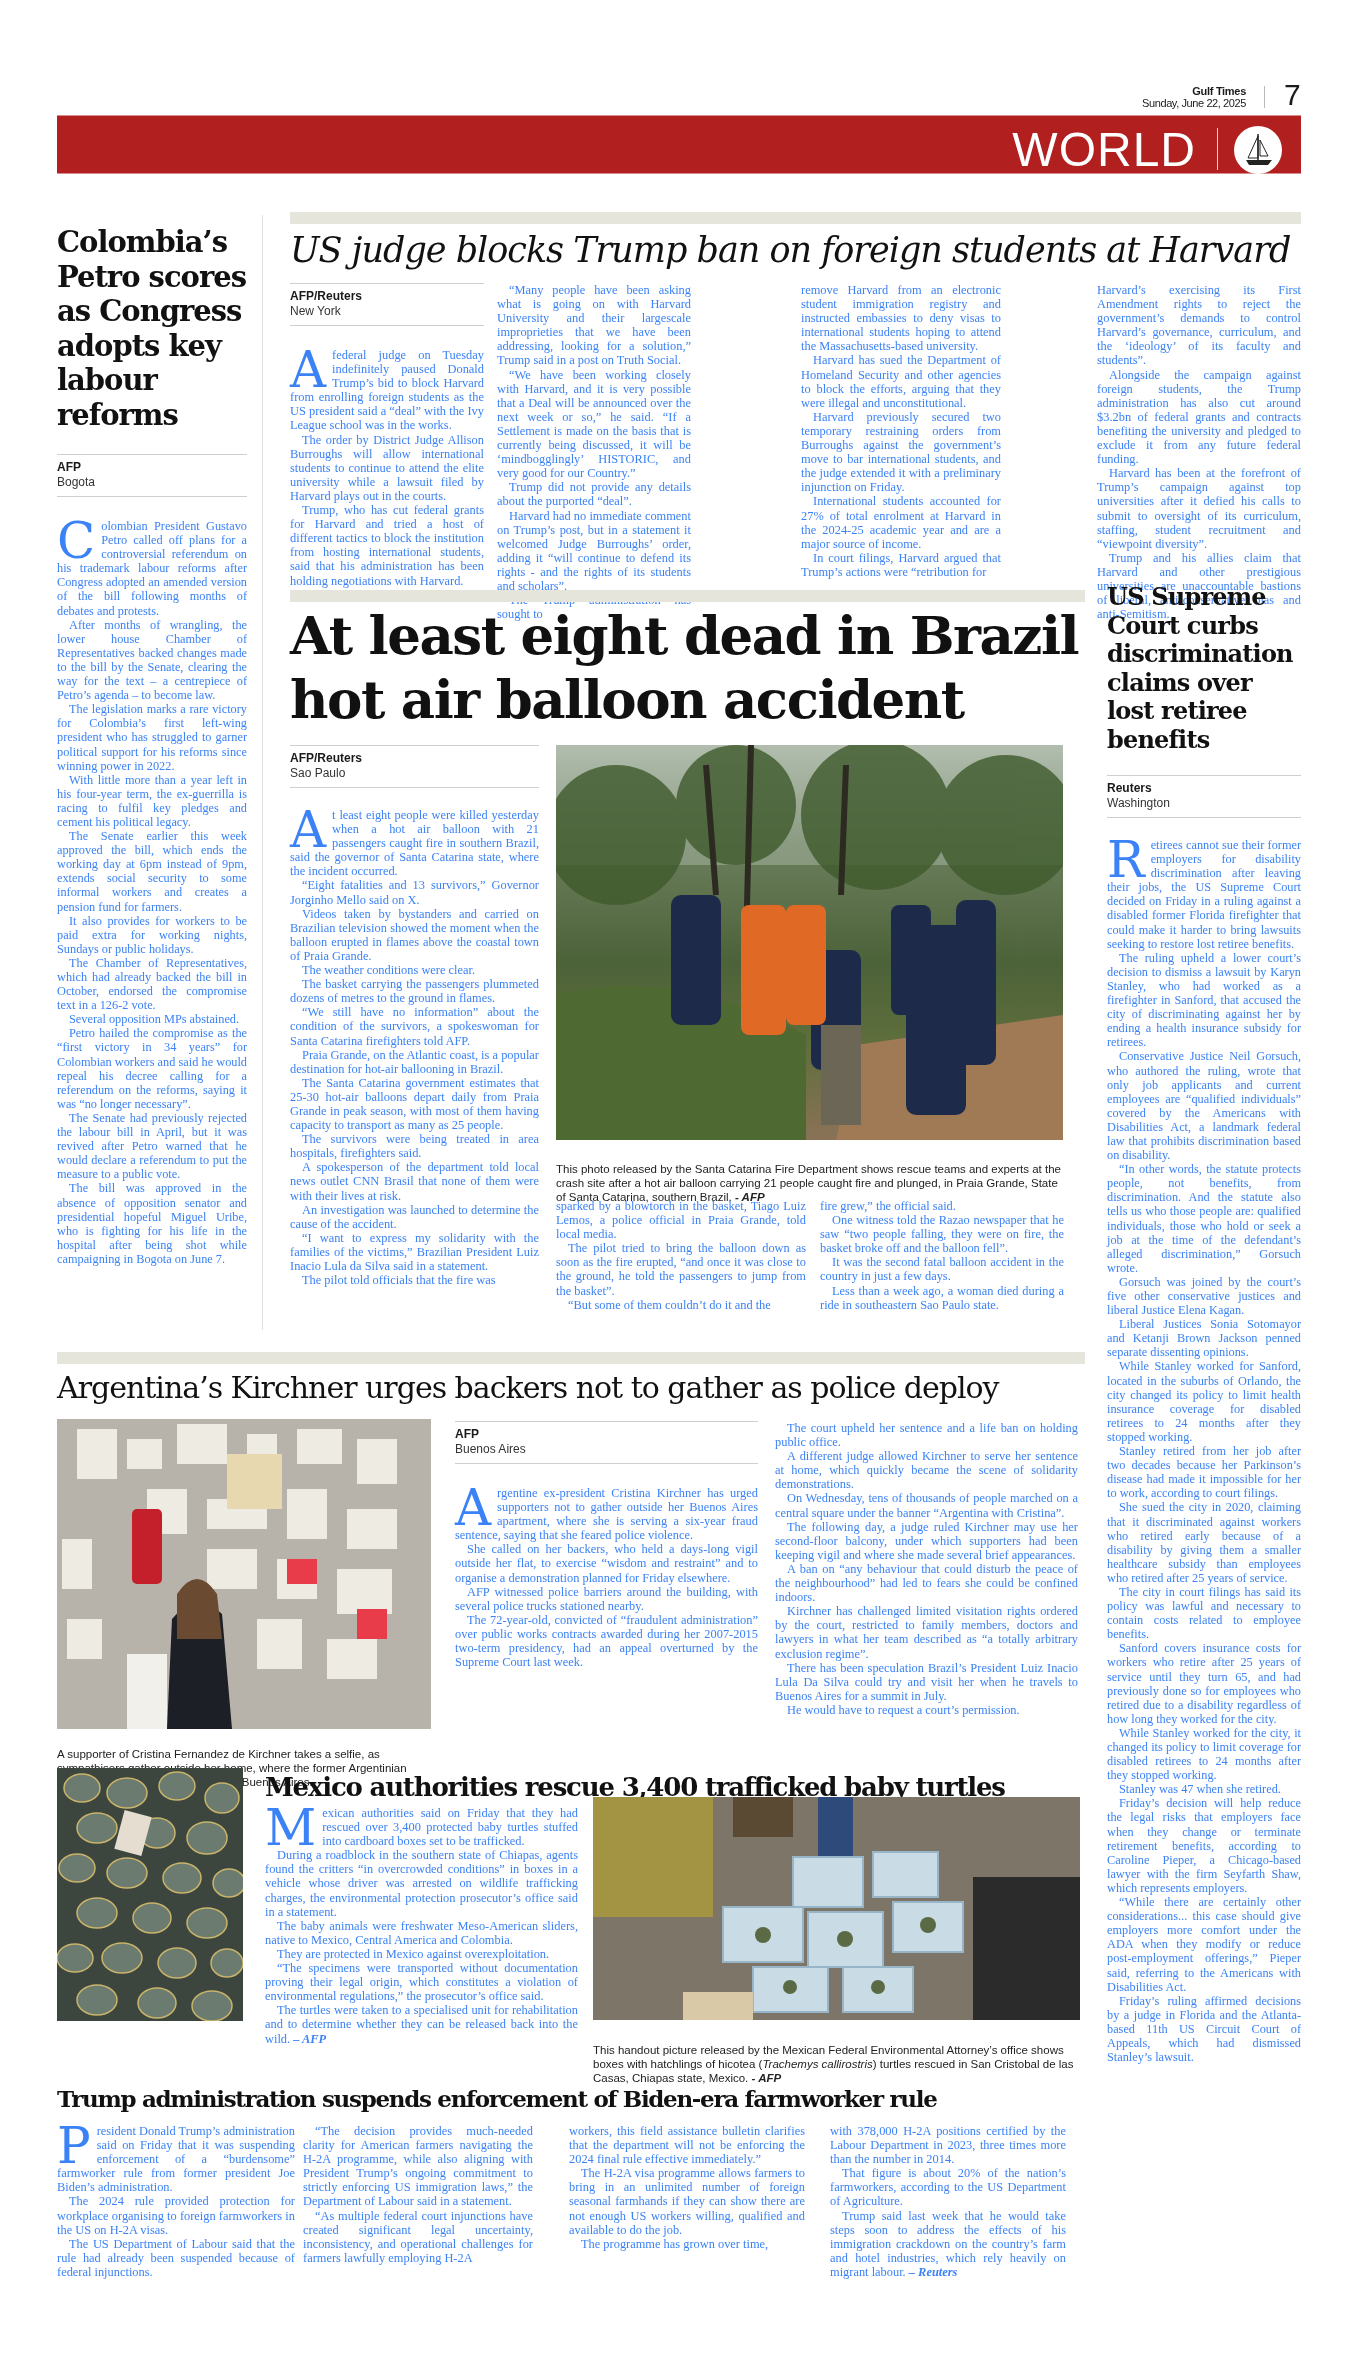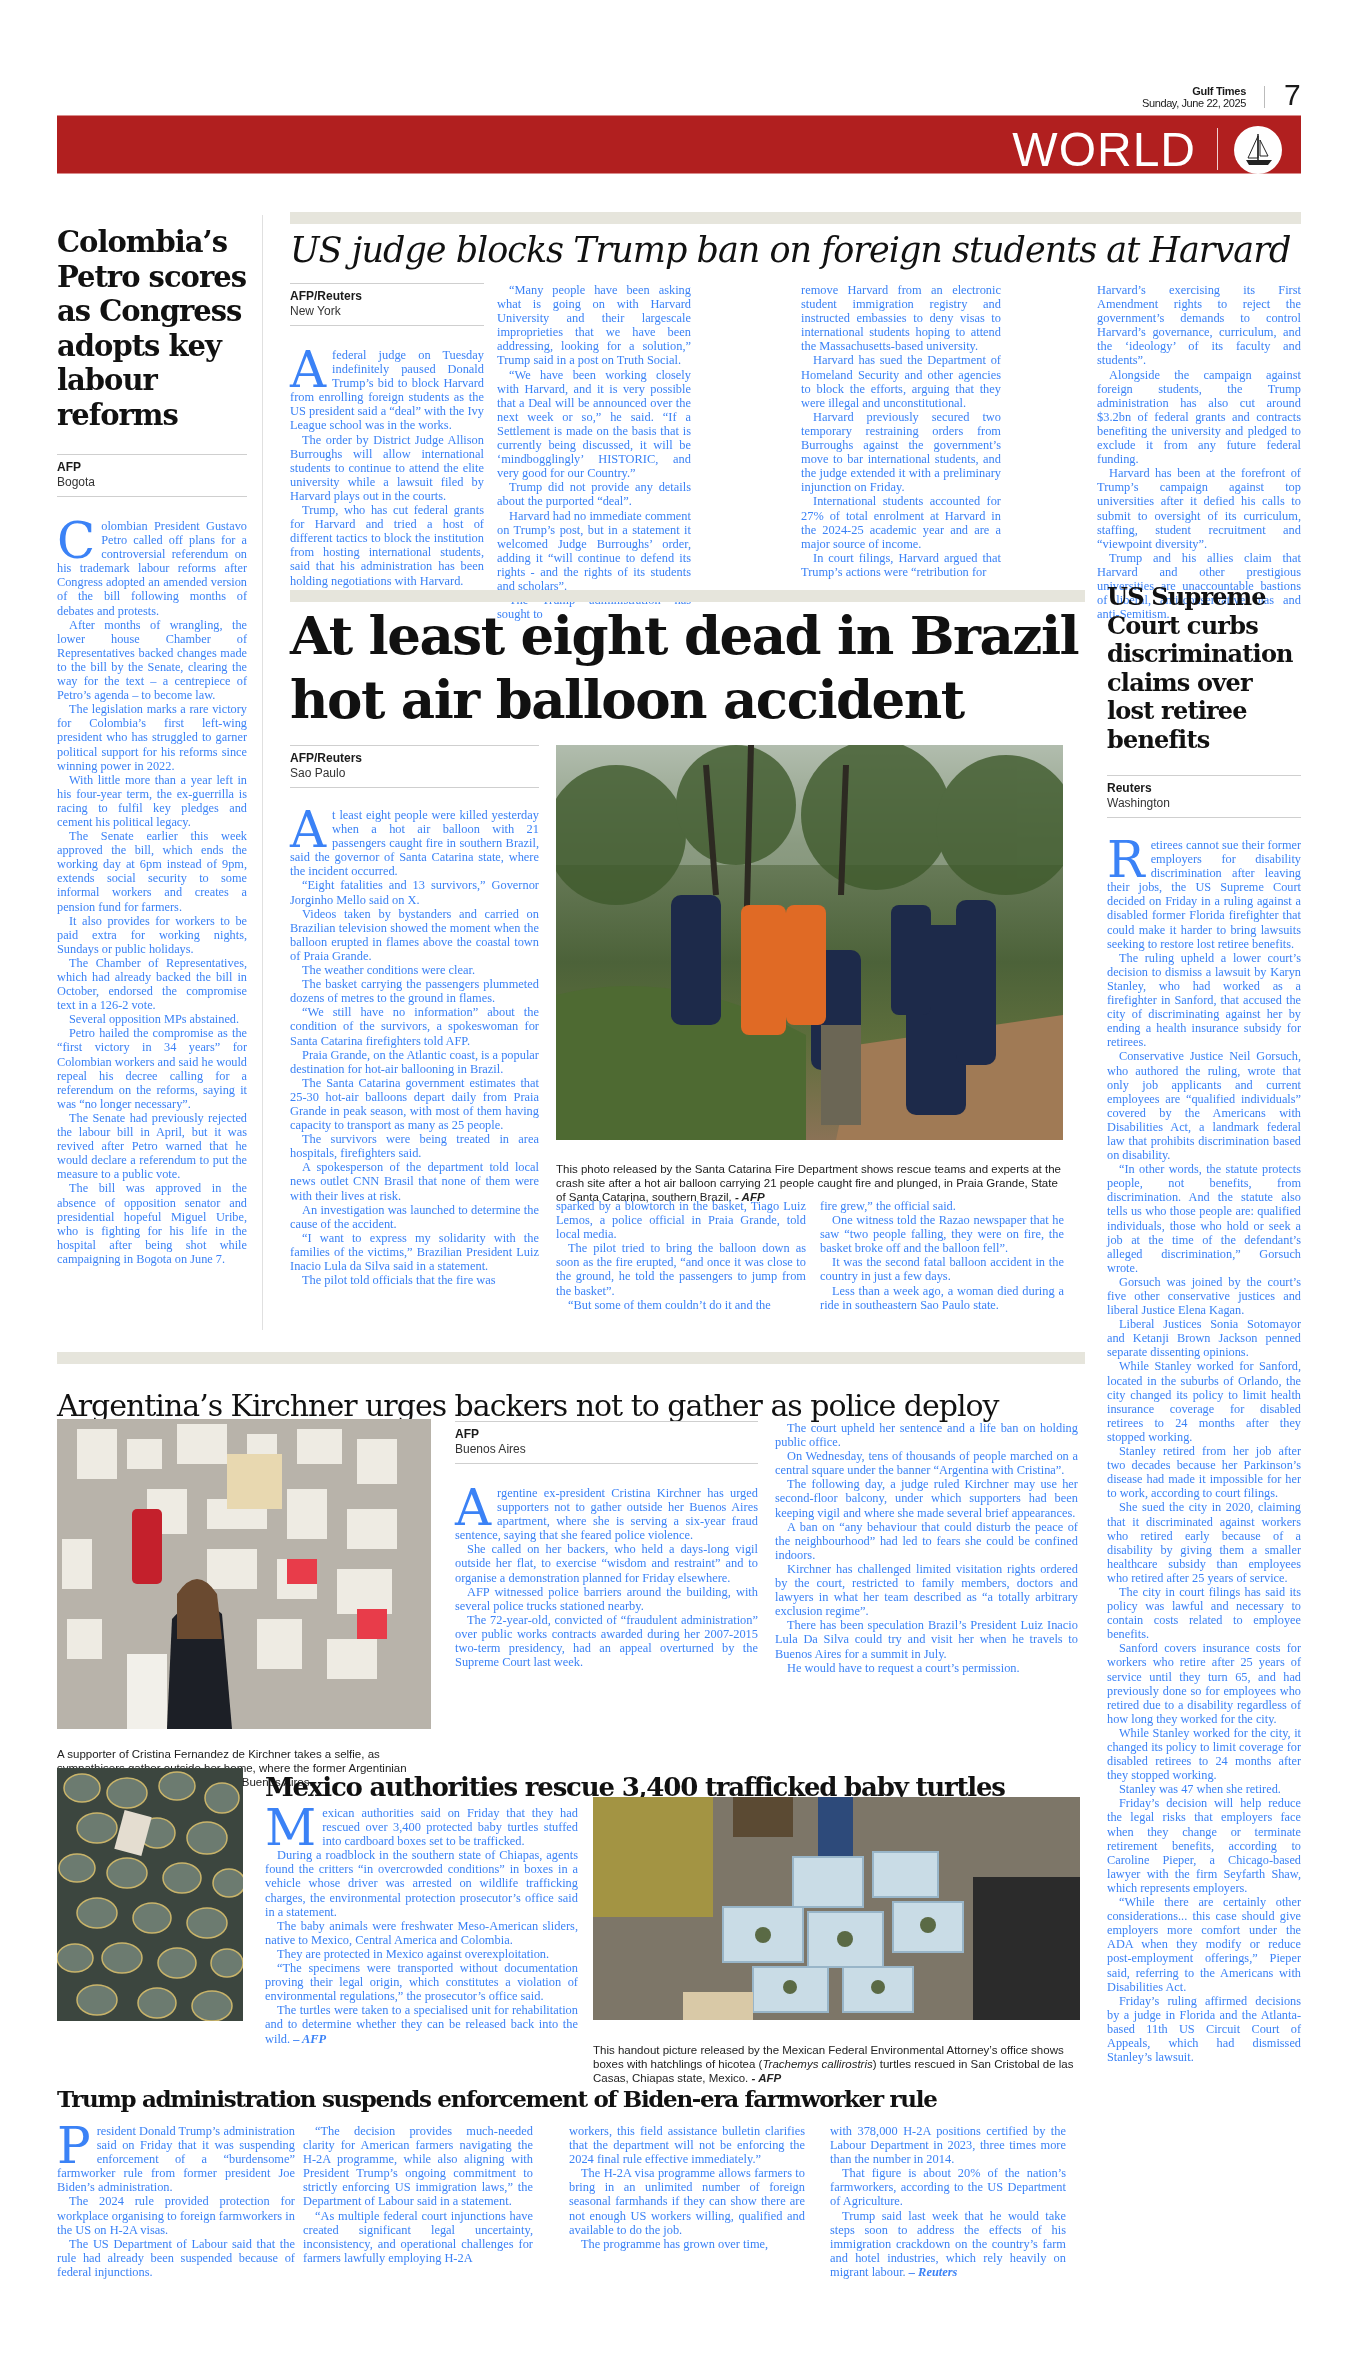--- a/index.html
+++ b/index.html
@@ -192,21 +192,21 @@
     <p>Sanford covers insurance costs for workers who retire after 25 years of service until they turn 65, and had previously done so for employees who retired due to a disability regardless of how long they worked for the city.</p>
     <p>While Stanley worked for the city, it changed its policy to limit coverage for disabled retirees to 24 months after they stopped working.</p>
     <p>Stanley was 47 when she retired.</p>
     <p>Friday’s decision will help reduce the legal risks that employers face when they change or terminate retirement benefits, according to Caroline Pieper, a Chicago-based lawyer with the firm Seyfarth Shaw, which represents employers.</p>
     <p>“While there are certainly other considerations... this case should give employers more comfort under the ADA when they modify or reduce post-employment offerings,” Pieper said, referring to the Americans with Disabilities Act.</p>
     <p>Friday’s ruling affirmed decisions by a judge in Florida and the Atlanta-based 11th US Circuit Court of Appeals, which had dismissed Stanley’s lawsuit.</p>
   </div>
 </div>
 
 <div class="grey-bar" style="left:57px;top:1352px;width:1028px;"></div>
-<h1 class="abs headline-light" style="left:57px;top:1368px;font-size:30px;line-height:40px;white-space:nowrap;letter-spacing:-1px;margin-top:18px;">Argentina’s Kirchner urges backers not to gather as police deploy</h1>
+<h1 class="abs headline-light" style="left:57px;top:1368px;font-size:30px;line-height:40px;white-space:nowrap;letter-spacing:-1px;">Argentina’s Kirchner urges backers not to gather as police deploy</h1>
 <div class="photo" style="left:57px;top:1419px;width:374px;height:310px;background:#c8c3b8;">
   <svg width="374" height="310" viewBox="0 0 374 310">
     <rect width="374" height="310" fill="#b8b3aa"></rect>
     <g fill="#eeebe3">
       <rect x="20" y="10" width="40" height="50"></rect>
         <rect x="70" y="20" width="35" height="30"></rect>
         <rect x="120" y="5" width="50" height="40"></rect>
         <rect x="190" y="15" width="30" height="55"></rect>
         <rect x="240" y="10" width="45" height="35"></rect>
         <rect x="300" y="20" width="40" height="45"></rect>
@@ -243,20 +243,21 @@
   </div>
   <div class="body-text" style="margin-top:22px;">
     <p class="first"><span class="dropcap">A</span><span>rgentine ex-president Cristina Kirchner has urged supporters not to gather outside her Buenos Aires apartment, where she is serving a six-year fraud sentence, saying that she feared police violence.</span></p>
     <p>She called on her backers, who held a days-long vigil outside her flat, to exercise “wisdom and restraint” and to organise a demonstration planned for Friday elsewhere.</p>
     <p>AFP witnessed police barriers around the building, with several police trucks stationed nearby.</p>
     <p>The 72-year-old, convicted of “fraudulent administration” over public works contracts awarded during her 2007-2015 two-term presidency, had an appeal overturned by the Supreme Court last week.</p>
   </div>
 </div>
 <div class="col body-text" style="left:775px;top:1421px;width:303px;">
   <p>The court upheld her sentence and a life ban on holding public office.</p>
+  <p>A different judge allowed Kirchner to serve her sentence at home, which quickly became the scene of solidarity demonstrations.</p>
   <p>On Wednesday, tens of thousands of people marched on a central square under the banner “Argentina with Cristina”.</p>
   <p>The following day, a judge ruled Kirchner may use her second-floor balcony, under which supporters had been keeping vigil and where she made several brief appearances.</p>
   <p>A ban on “any behaviour that could disturb the peace of the neighbourhood” had led to fears she could be confined indoors.</p>
   <p>Kirchner has challenged limited visitation rights ordered by the court, restricted to family members, doctors and lawyers in what her team described as “a totally arbitrary exclusion regime”.</p>
   <p>There has been speculation Brazil’s President Luiz Inacio Lula Da Silva could try and visit her when he travels to Buenos Aires for a summit in July.</p>
   <p>He would have to request a court’s permission.</p>
 </div>
 
 <div class="photo" style="left:57px;top:1768px;width:186px;height:253px;background:#4e5a52;">
   <svg width="186" height="253" viewBox="0 0 186 253">

